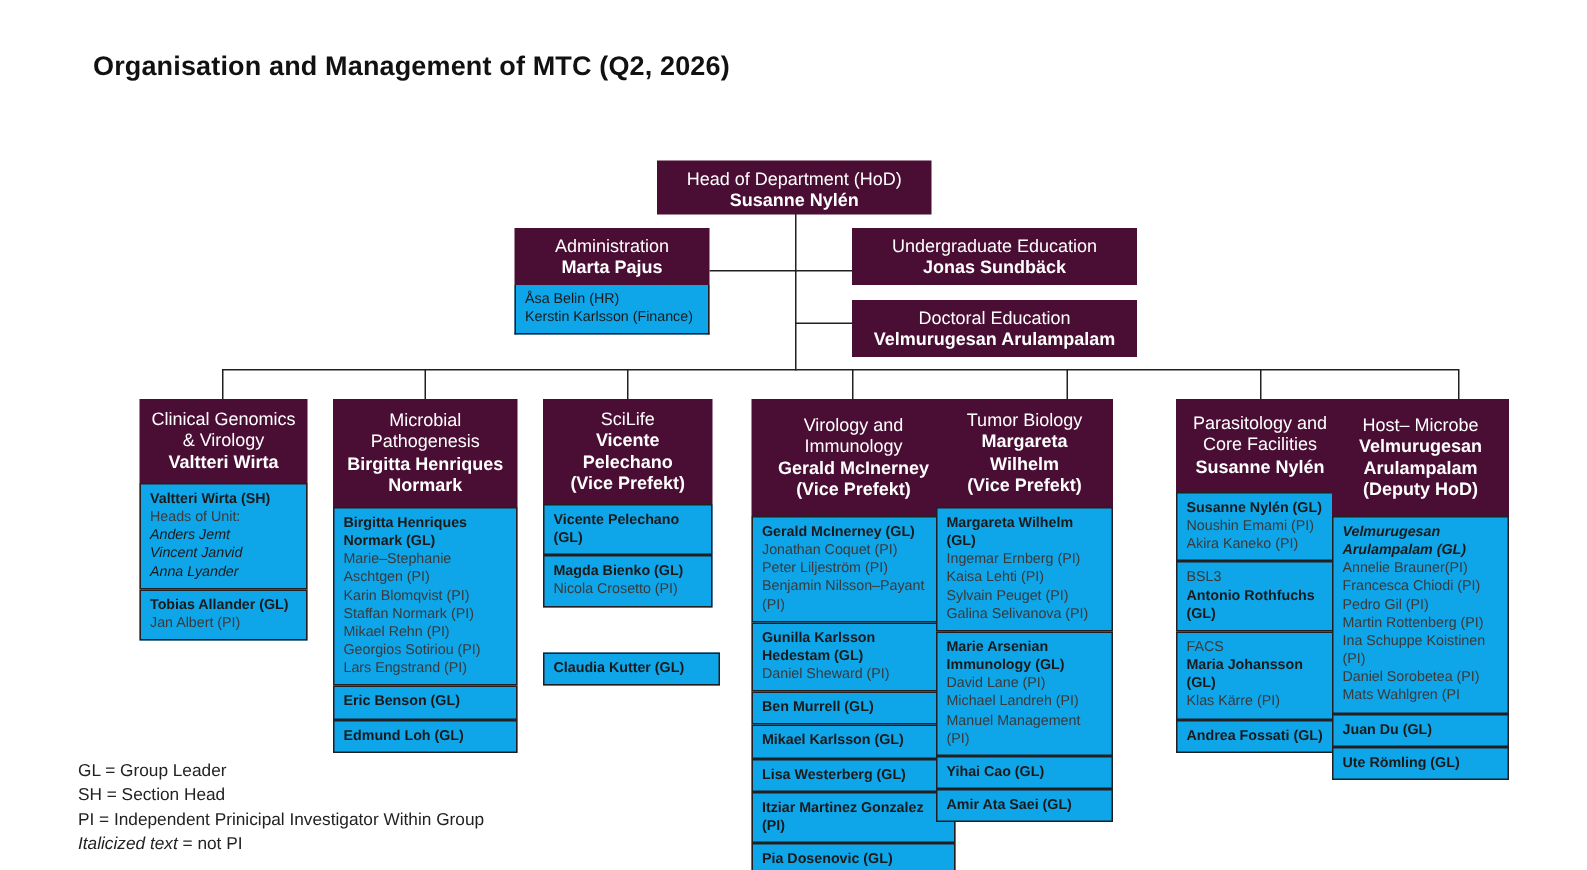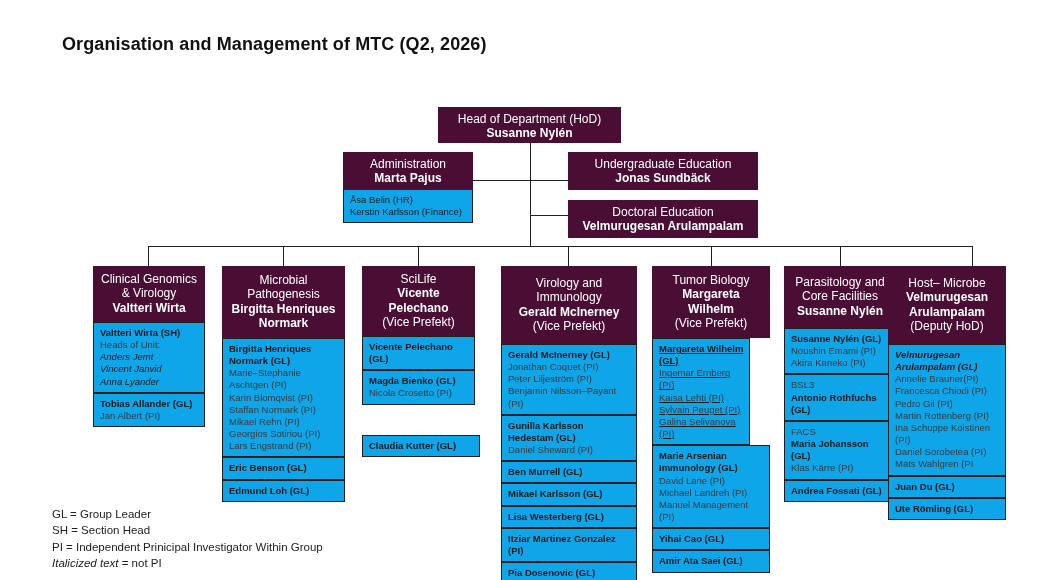--- a/index.html
+++ b/index.html
@@ -33,21 +33,21 @@
     background: #4a0d33;
     color: #ffffff;
     text-align: center;
     box-sizing: border-box;
     padding: 5px 4px 6px 4px;
     line-height: 1.18;
     font-size: 12px;
   }
   .node-head .role { font-weight: normal; display: block; }
   .node-head .person { font-weight: bold; display: block; }
-  .node-head .suffix { font-weight: normal; display: block; }
+  .node-head .suffix { font-weight: bold; display: block; }
 
   .node-body {
     background: #0ea5e9;
     border: 1px solid #231f20;
     border-top: none;
     box-sizing: border-box;
     padding: 4px 5px 4px 6px;
     font-size: 9.5px;
     line-height: 1.28;
     color: #1a1a1a;
@@ -207,27 +207,27 @@
       <div class="node-body" style="width: 136px;">
         <span class="nm b">Lisa Westerberg (GL)</span>
       </div>
       <div class="node-body" style="width: 136px;">
         <span class="nm b">Itziar Martinez Gonzalez (PI)</span>
       </div>
       <div class="node-body" style="width: 136px;">
         <span class="nm b">Pia Dosenovic (GL)</span>
       </div>
     </div>
-    <div class="col" style="left: 652px; top: 266px; width: 118px;">
+    <div class="col" style="left: 624px; top: 266px; width: 118px;">
       <div class="node-head" style="width: 118px; min-height: 72px; display: flex; flex-direction: column; justify-content: center;">
         <span class="role">Tumor Biology</span>
         <span class="person">Margareta<br>Wilhelm</span>
         <span class="suffix">(Vice Prefekt)</span>
       </div>
-      <div class="node-body standalone" style="width: 98px; text-decoration: underline;">
+      <div class="node-body standalone" style="width: 118px;">
         <span class="nm b">Margareta Wilhelm (GL)</span>
         <span class="nm pi">Ingemar Ernberg (PI)</span>
         <span class="nm pi">Kaisa Lehti (PI)</span>
         <span class="nm pi">Sylvain Peuget (PI)</span>
         <span class="nm pi">Galina Selivanova (PI)</span>
       </div>
       <div class="node-body" style="width: 118px;">
         <span class="nm b">Marie Arsenian Immunology (GL)</span>
         <span class="nm pi">David Lane (PI)</span>
         <span class="nm pi">Michael Landreh (PI)</span>

